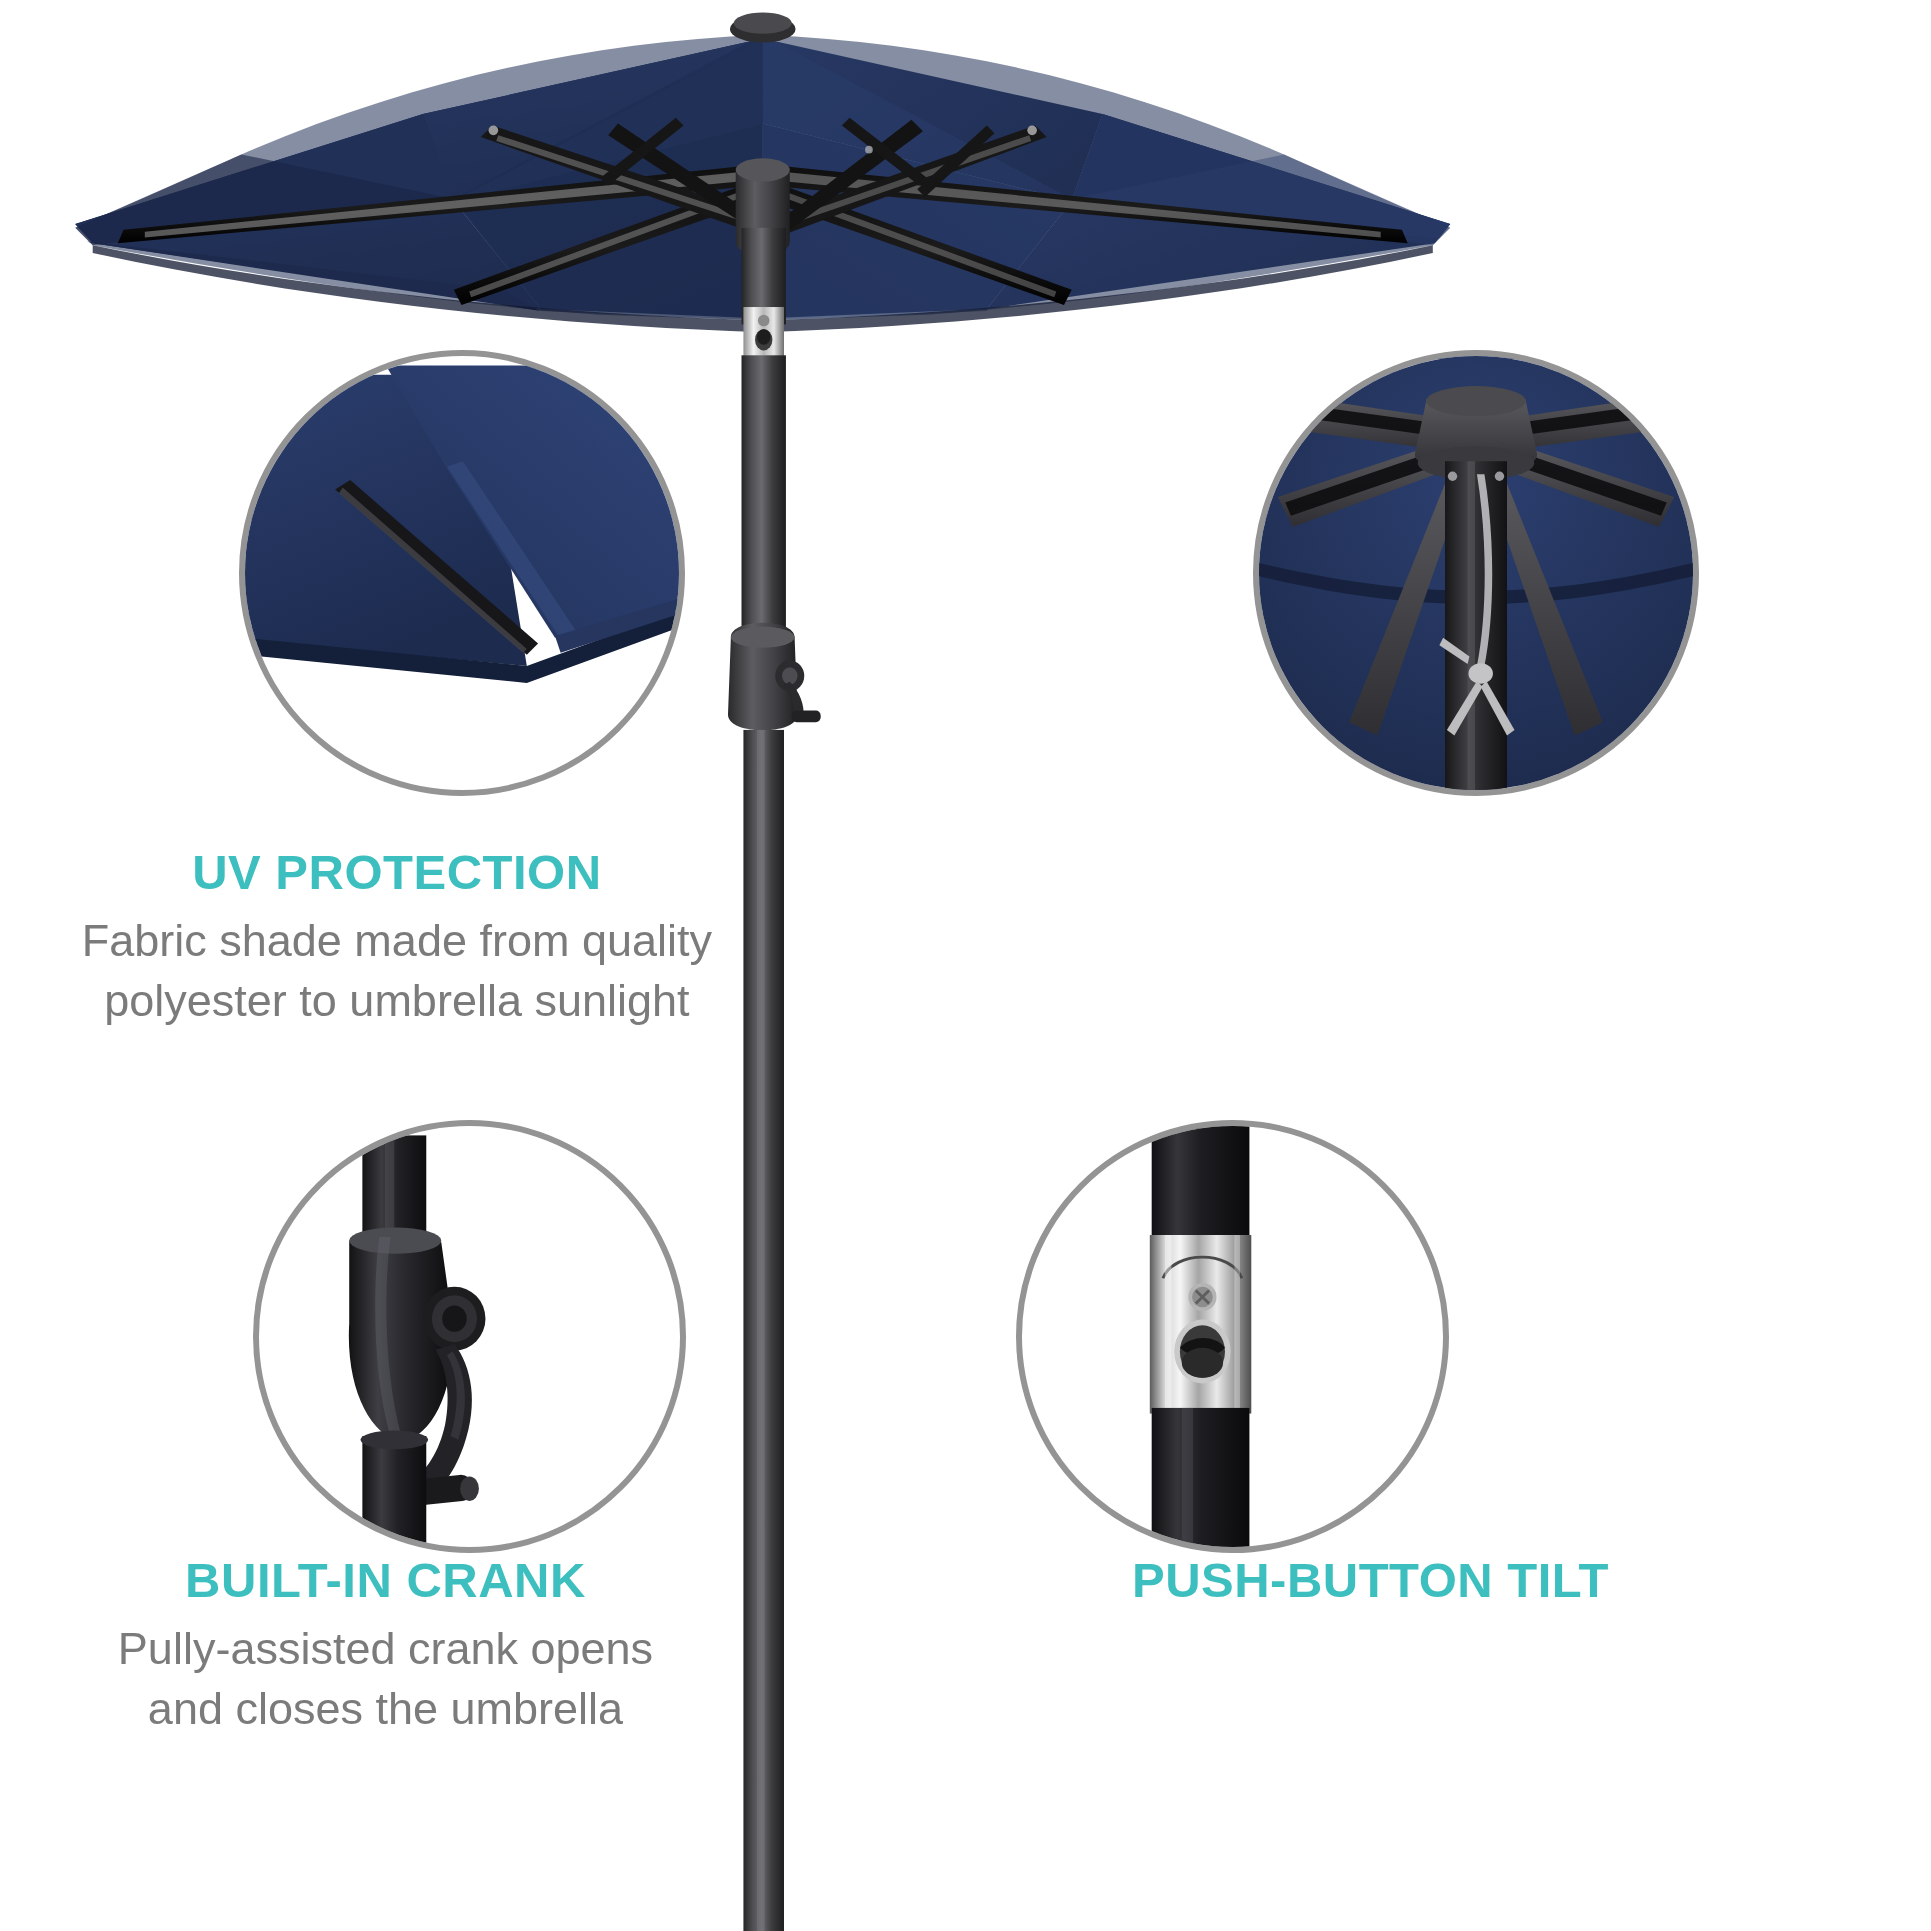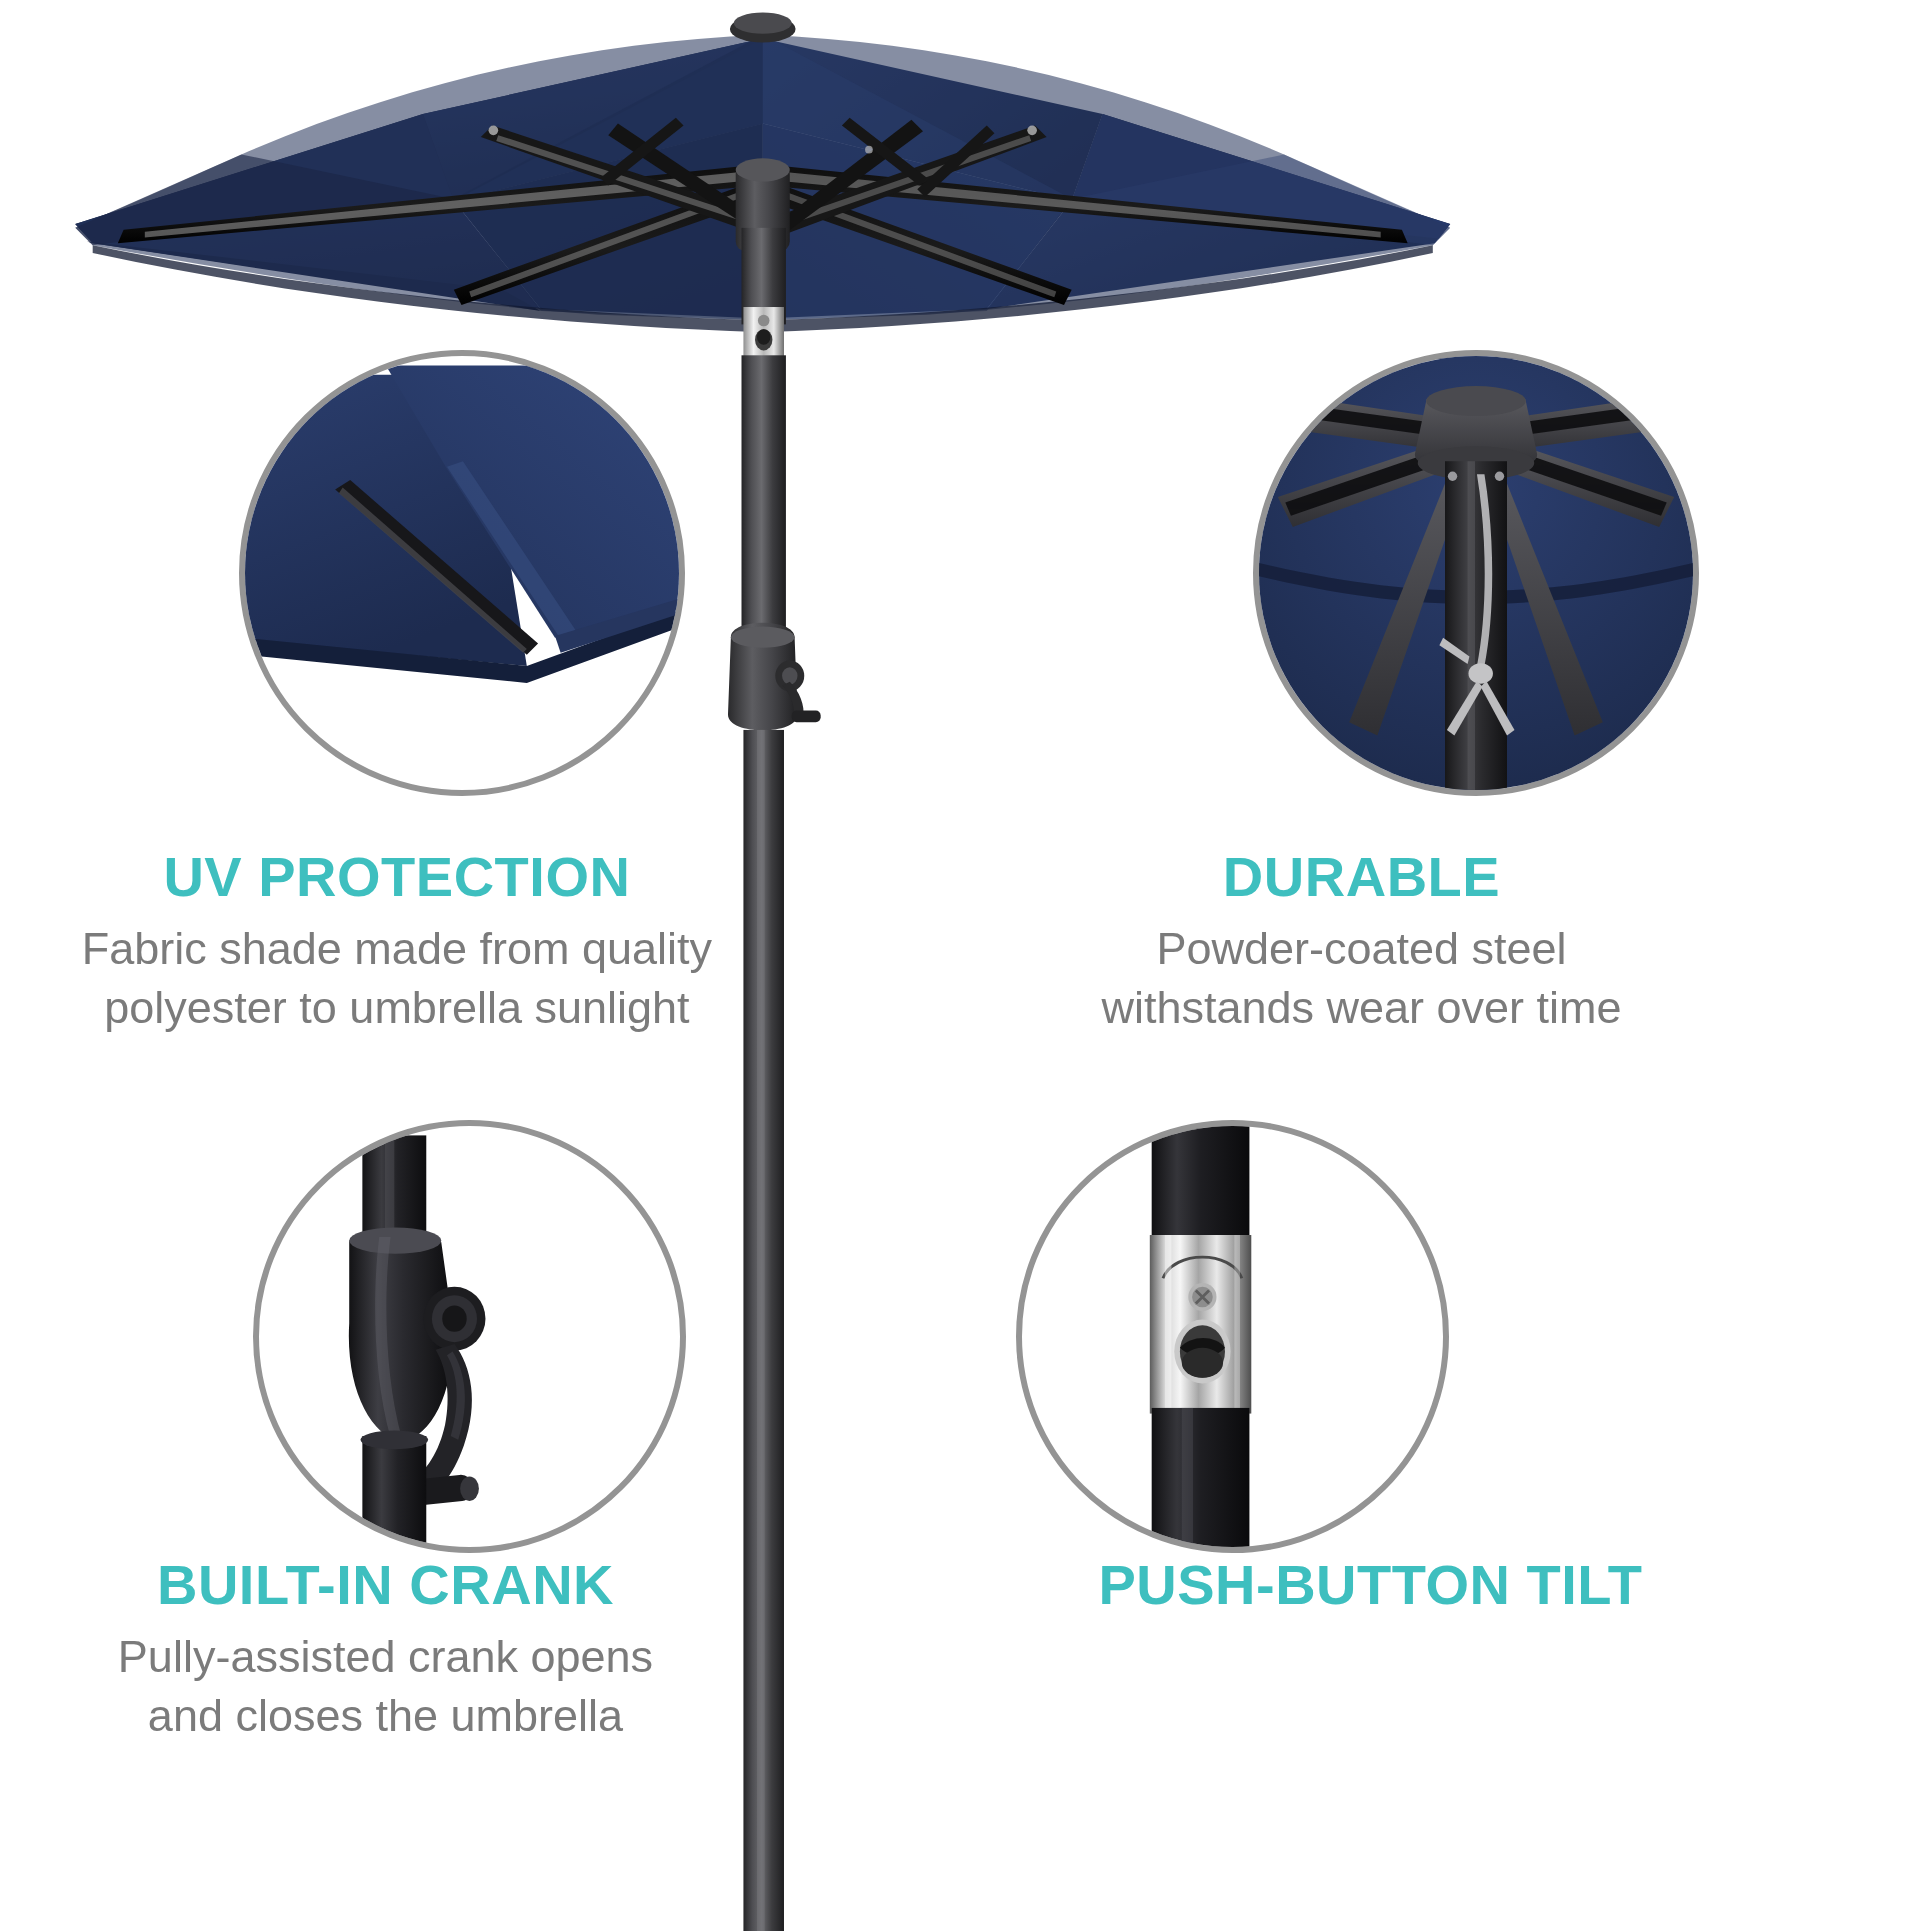--- a/index.html
+++ b/index.html
@@ -21,21 +21,21 @@
     background:transparent;
     box-sizing:border-box;
     overflow:hidden;
   }
   .detail-inner{position:absolute;left:0;top:0;width:100%;height:100%;}
 
   
   .feature{position:absolute;text-align:center;}
   .feature h2{
     margin:0 0 13.5px 0;
-    font-size:56px;
+    font-size:49px;
     font-weight:bold;
     letter-spacing:0.5px;
     line-height:1.02;
     color:#3ebfbf;
     white-space:nowrap;
   }
   .feature p{
     margin:0;
     font-size:45px;
     font-weight:300;
@@ -373,25 +373,20 @@
       <rect x="170" y="300" width="12" height="160" fill="#5a5a60" opacity="0.35"></rect>
     </svg>
   </div>
 
   <div class="feature f-tl">
     <h2>UV PROTECTION</h2>
     <p>Fabric shade made from quality
 polyester to umbrella sunlight</p>
   </div>
 
-  <div class="feature f-tr">
-    <h2>DURABLE</h2>
-    <p>Powder-coated steel
-withstands wear over time</p>
-  </div>
 
   <div class="feature f-bl">
     <h2>BUILT-IN CRANK</h2>
     <p>Pully-assisted crank opens
 and closes the umbrella</p>
   </div>
 
   <div class="feature f-br">
     <h2>PUSH-BUTTON TILT</h2>
   </div>

